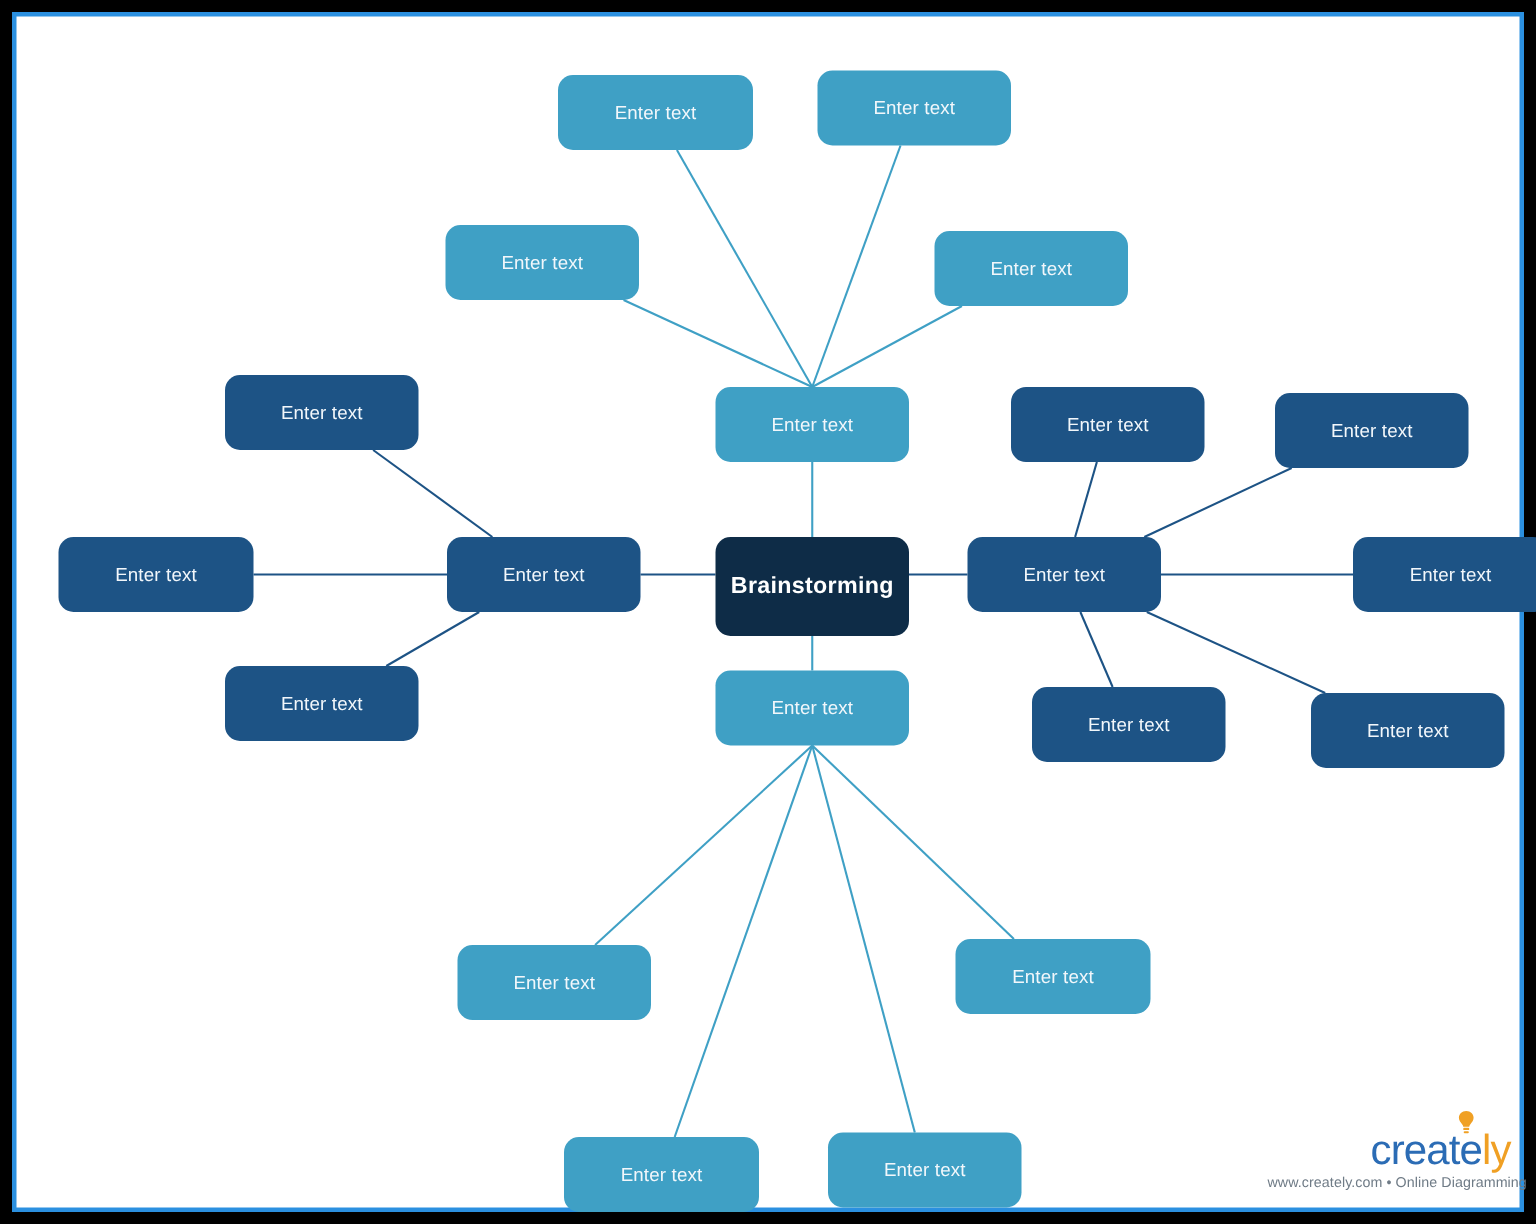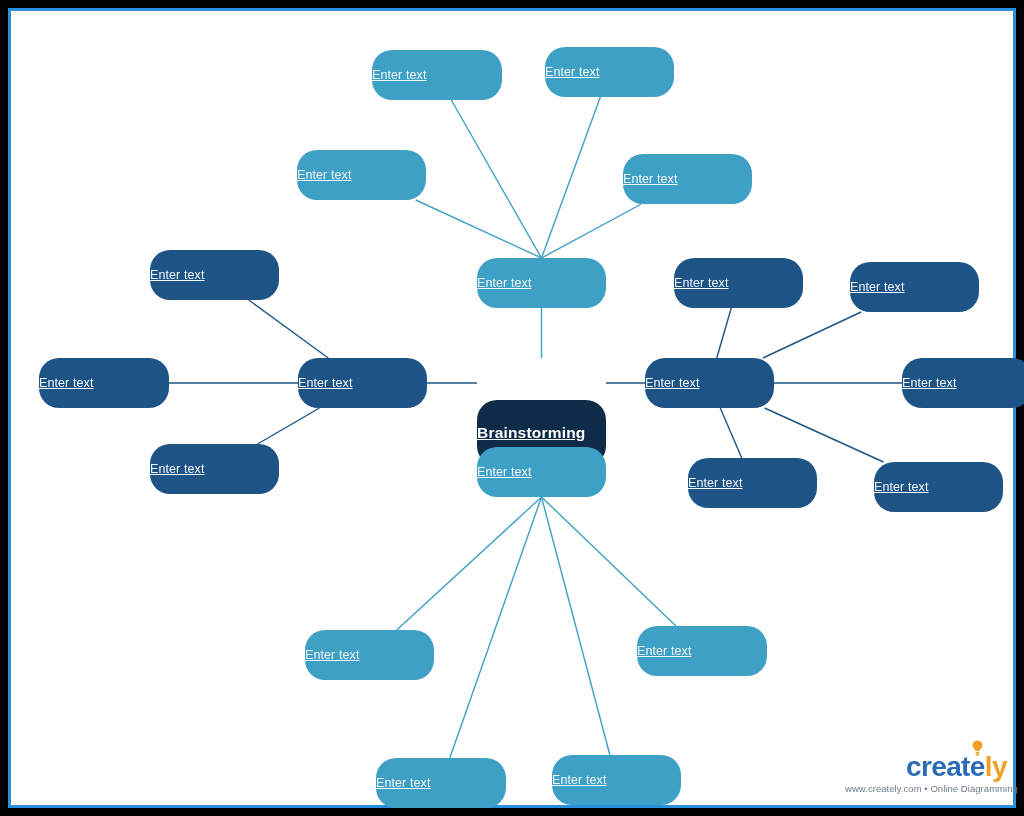--- a/index.html
+++ b/index.html
@@ -50,31 +50,30 @@
     left: 0;
     top: 0;
     width: 1002px;
     height: 794px;
     pointer-events: none;
   }
 
   .node {
     position: absolute;
     box-sizing: border-box;
-    border-radius: 20px;
+    border-radius: 10px;
     display: flex;
     align-items: center;
-    justify-content: flex-start;
+    justify-content: center;
     text-align: center;
     color: #f2f7fb;
     font-size: 12.5px;
     line-height: 1.2;
     letter-spacing: 0.1px;
     user-select: none;
-    text-decoration: underline;
   }
 
   .node.central {
     background: #0e2c47;
     color: #ffffff;
     font-size: 15.5px;
     font-weight: bold;
     letter-spacing: 0.2px;
   }
 
@@ -94,21 +93,21 @@
     width: 168px;
     height: 52px;
     text-align: right;
     user-select: none;
   }
   #creately-wordmark {
     position: relative;
     height: 32px;
     padding-right: 6px;
     font-size: 28px;
-    font-weight: bold;
+    font-weight: normal;
     letter-spacing: -0.6px;
     line-height: 32px;
     white-space: nowrap;
   }
   #creately-wordmark .seg-blue { color: #2b6cb5; }
   #creately-wordmark .seg-orange { color: #f0a024; }
   #bulb {
     position: absolute;
     right: 29px;
     top: -11px;
@@ -147,21 +146,21 @@
           <line x1="519.5" y1="236" x2="429.275956284153" y2="78" stroke="#3fa0c5" stroke-width="1.4"></line>
           <line x1="519.5" y1="236" x2="578.3602150537635" y2="75" stroke="#3fa0c5" stroke-width="1.4"></line>
           <line x1="519.5" y1="236" x2="393.7168674698795" y2="178" stroke="#3fa0c5" stroke-width="1.4"></line>
           <line x1="519.5" y1="236" x2="619.2974683544304" y2="182" stroke="#3fa0c5" stroke-width="1.4"></line>
           <line x1="519.5" y1="475" x2="374.7151898734177" y2="608" stroke="#3fa0c5" stroke-width="1.4"></line>
           <line x1="519.5" y1="475" x2="653.9448051948052" y2="604" stroke="#3fa0c5" stroke-width="1.4"></line>
           <line x1="519.5" y1="475" x2="427.784965034965" y2="736" stroke="#3fa0c5" stroke-width="1.4"></line>
           <line x1="519.5" y1="475" x2="587.8745583038869" y2="733" stroke="#3fa0c5" stroke-width="1.4"></line>
         </svg>
       <div id="nodes-layer">
-          <div class="node central" style="left: 455px; top: 336px; width: 129px; height: 66px; margin-top: 42px;">
+          <div class="node central" style="left: 455px; top: 336px; width: 129px; height: 66px;">
             <span>Brainstorming</span>
           </div>
           <div class="node dark" style="left: 276px; top: 336px; width: 129px; height: 50px;">
             <span>Enter text</span>
           </div>
           <div class="node dark" style="left: 623px; top: 336px; width: 129px; height: 50px;">
             <span>Enter text</span>
           </div>
           <div class="node light" style="left: 455px; top: 236px; width: 129px; height: 50px;">
             <span>Enter text</span>

